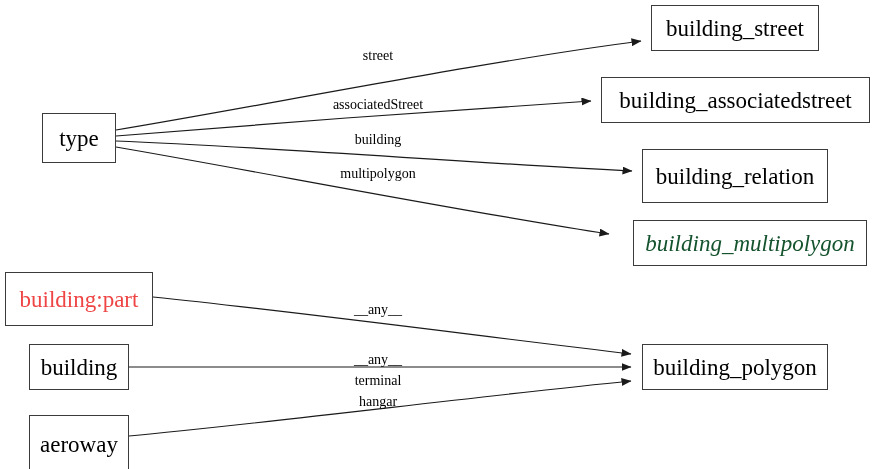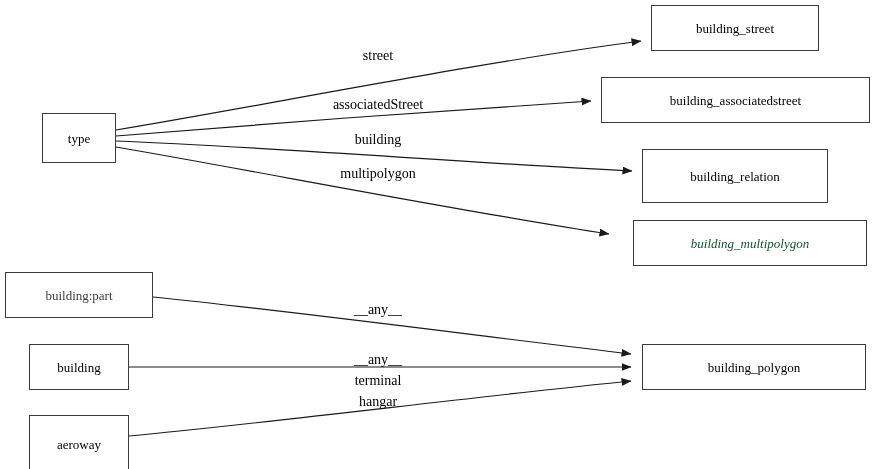--- a/index.html
+++ b/index.html
@@ -25,21 +25,21 @@
   }
   .node {
     position: absolute;
     box-sizing: border-box;
     border: 1px solid #3b3b3b;
     background: #ffffff;
     display: flex;
     align-items: center;
     justify-content: center;
     color: #000000;
-    font-size: 13px;
+    font-size: 23px;
     line-height: 1;
     white-space: nowrap;
   }
   .edge-label {
     position: absolute;
     color: #000000;
     font-size: 14px;
     line-height: 1;
     white-space: nowrap;
     transform: translate(-50%, -50%);
@@ -68,24 +68,24 @@
         <path d="M129,436 C260,424 480,396 631,381" fill="none" stroke="#1a1a1a" stroke-width="1.2" marker-end="url(#arrow)"></path>
       </g>
   </svg>
 
   <div id="nodes">
       <div class="node" style="left: 42px; top: 113px; width: 74px; height: 50px; border-color: rgb(59, 59, 59); color: rgb(0, 0, 0);">type</div>
       <div class="node" style="left: 651px; top: 5px; width: 168px; height: 46px; border-color: rgb(59, 59, 59); color: rgb(0, 0, 0);">building_street</div>
       <div class="node" style="left: 601px; top: 77px; width: 269px; height: 46px; border-color: rgb(59, 59, 59); color: rgb(0, 0, 0);">building_associatedstreet</div>
       <div class="node" style="left: 642px; top: 149px; width: 186px; height: 54px; border-color: rgb(59, 59, 59); color: rgb(0, 0, 0);">building_relation</div>
       <div class="node" style="left: 633px; top: 220px; width: 234px; height: 46px; border-color: rgb(59, 59, 59); color: #14532d; font-style: italic;">building_multipolygon</div>
-      <div class="node" style="left: 5px; top: 272px; width: 148px; height: 46px; border-color: rgb(59, 59, 59); color: #404040;">building:part</div>
+      <div class="node" style="left: 5px; top: 272px; width: 148px; height: 54px; border-color: rgb(59, 59, 59); color: #ef4444;">building:part</div>
       <div class="node" style="left: 29px; top: 344px; width: 100px; height: 46px; border-color: rgb(59, 59, 59); color: rgb(0, 0, 0);">building</div>
       <div class="node" style="left: 29px; top: 415px; width: 100px; height: 58px; border-color: rgb(59, 59, 59); color: rgb(0, 0, 0);">aeroway</div>
-      <div class="node" style="left: 642px; top: 344px; width: 224px; height: 46px; border-color: rgb(59, 59, 59); color: rgb(0, 0, 0);">building_polygon</div>
+      <div class="node" style="left: 642px; top: 344px; width: 186px; height: 46px; border-color: rgb(59, 59, 59); color: rgb(0, 0, 0);">building_polygon</div>
     </div>
   <div id="labels">
       <div class="edge-label" style="left: 378px; top: 56px; color: rgb(0, 0, 0);">street</div>
       <div class="edge-label" style="left: 378px; top: 105px; color: rgb(0, 0, 0);">associatedStreet</div>
       <div class="edge-label" style="left: 378px; top: 140px; color: rgb(0, 0, 0);">building</div>
       <div class="edge-label" style="left: 378px; top: 174px; color: rgb(0, 0, 0);">multipolygon</div>
       <div class="edge-label" style="left: 378px; top: 310px; color: rgb(0, 0, 0);">__any__</div>
       <div class="edge-label" style="left: 378px; top: 360px; color: rgb(0, 0, 0);">__any__</div>
       <div class="edge-label" style="left: 378px; top: 381px; color: rgb(0, 0, 0);">terminal</div>
       <div class="edge-label" style="left: 378px; top: 402px; color: rgb(0, 0, 0);">hangar</div>

